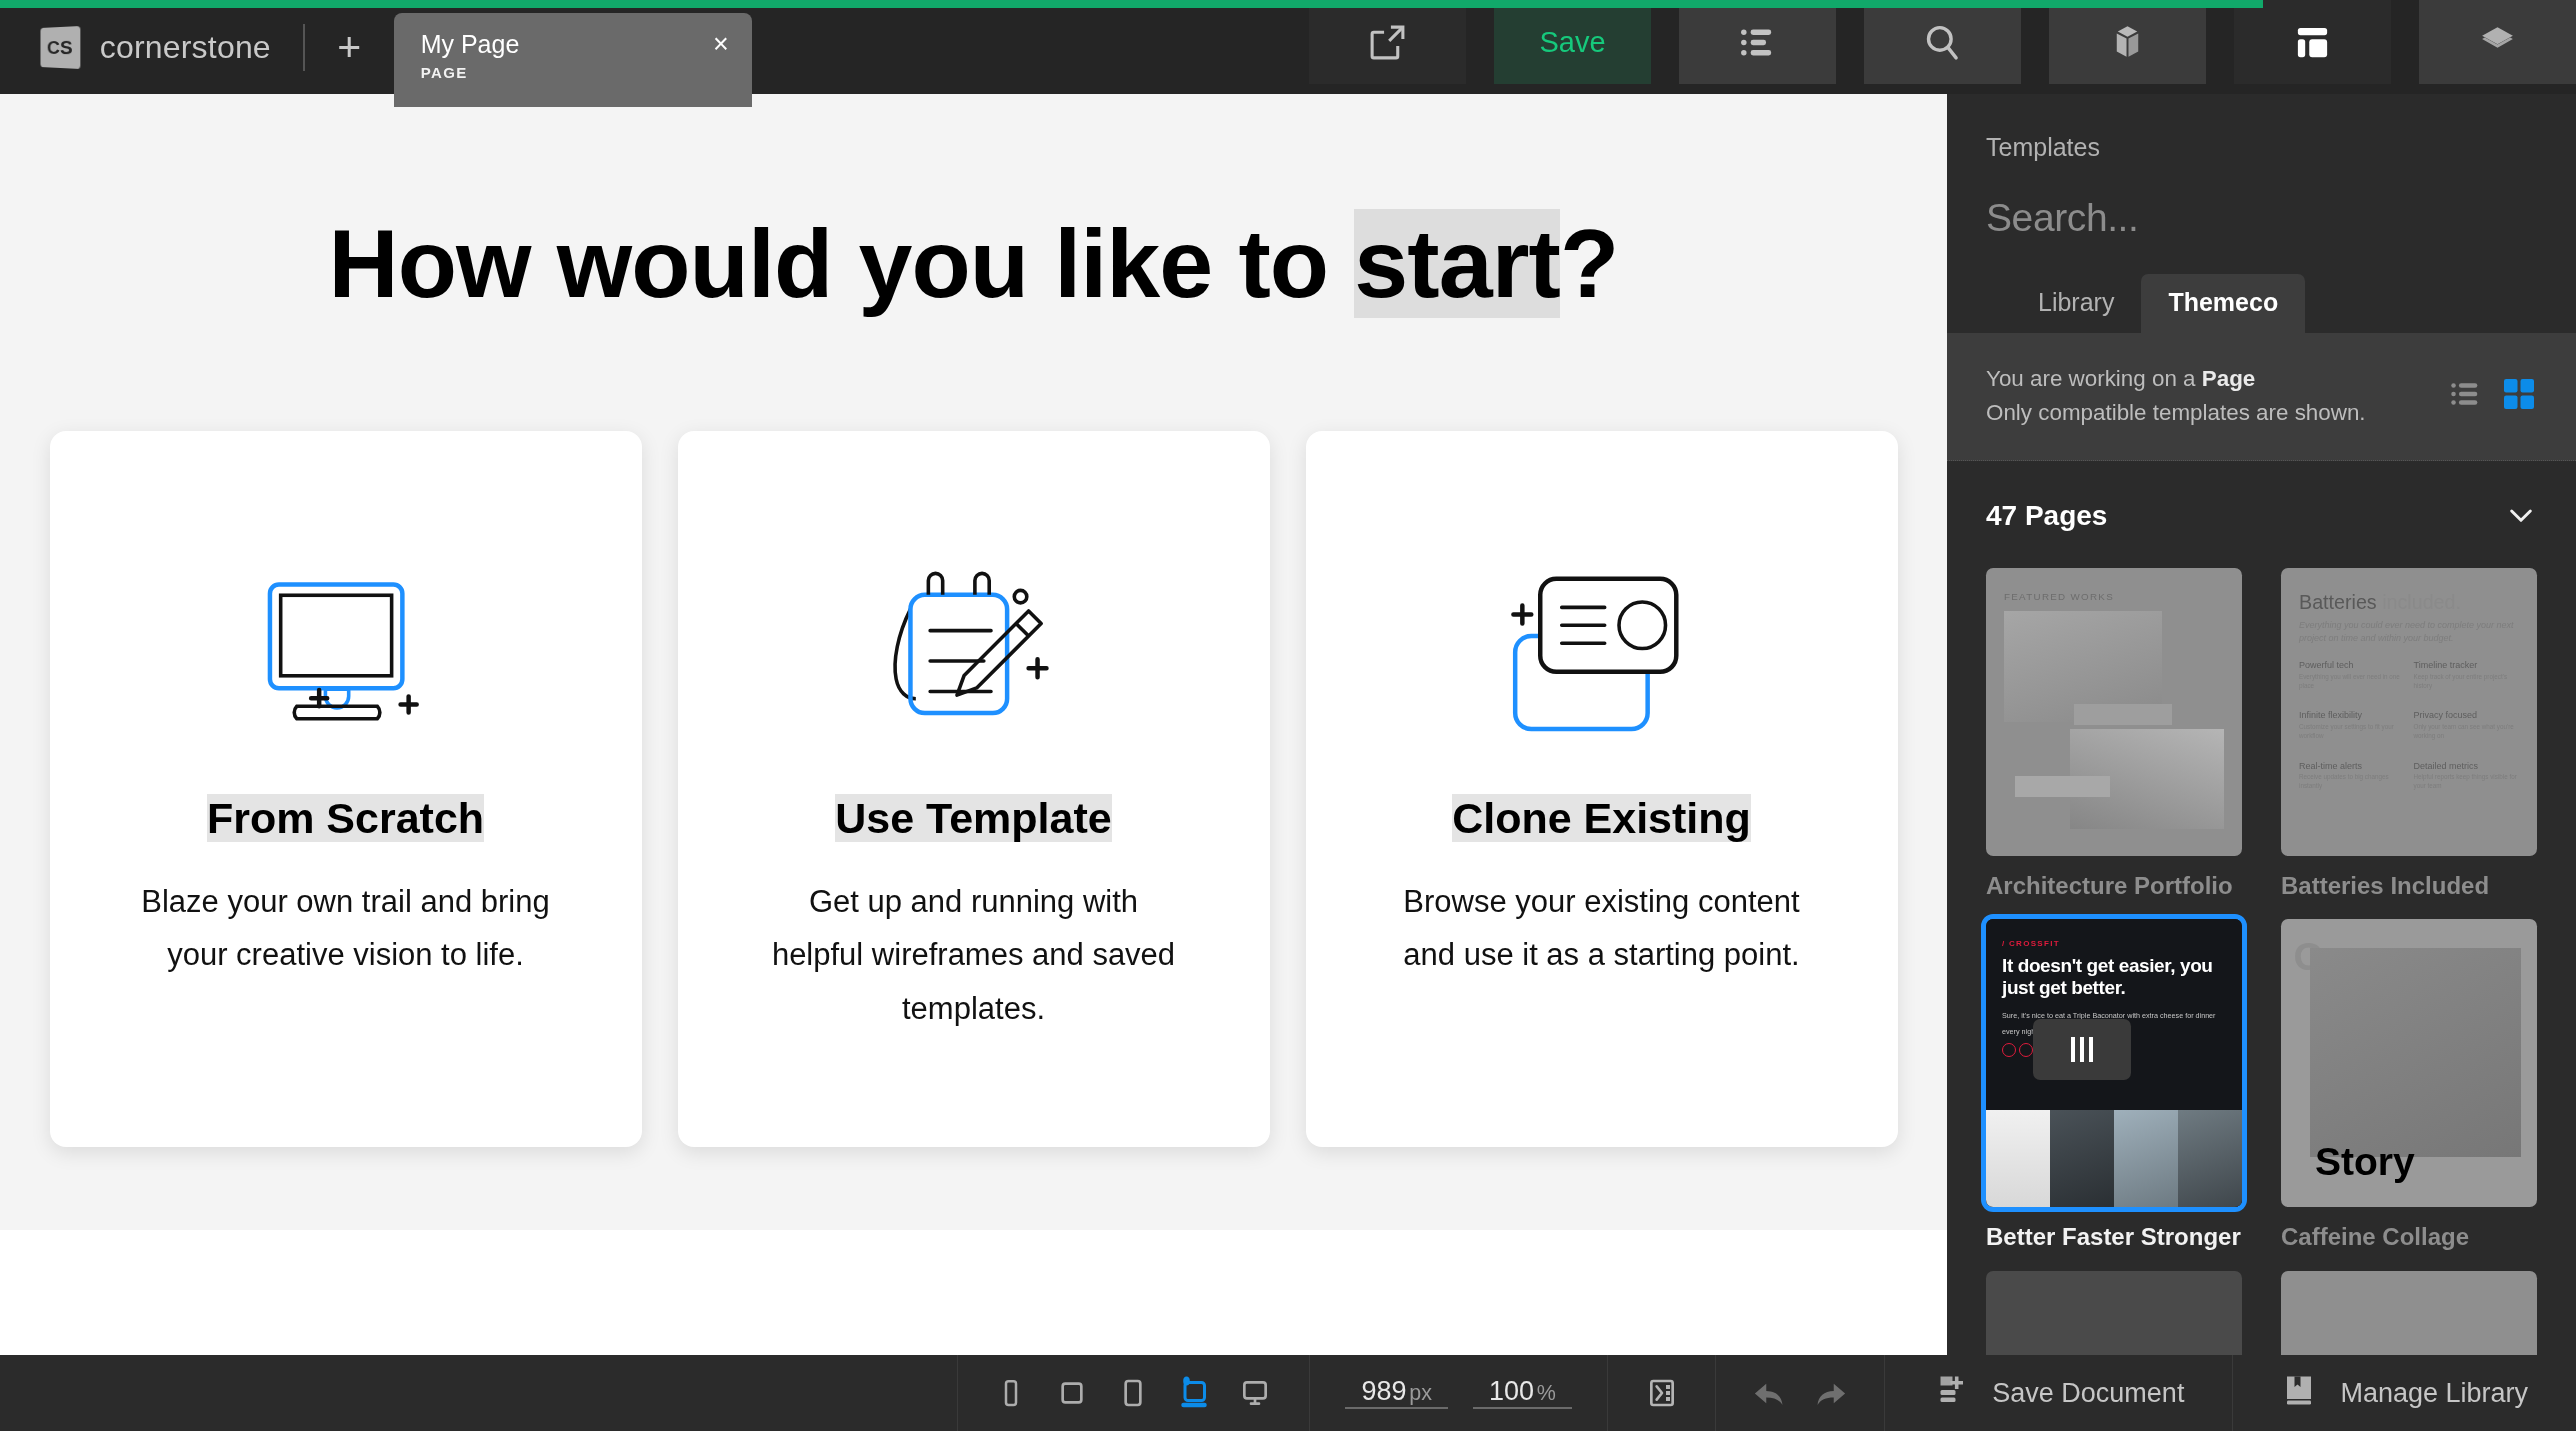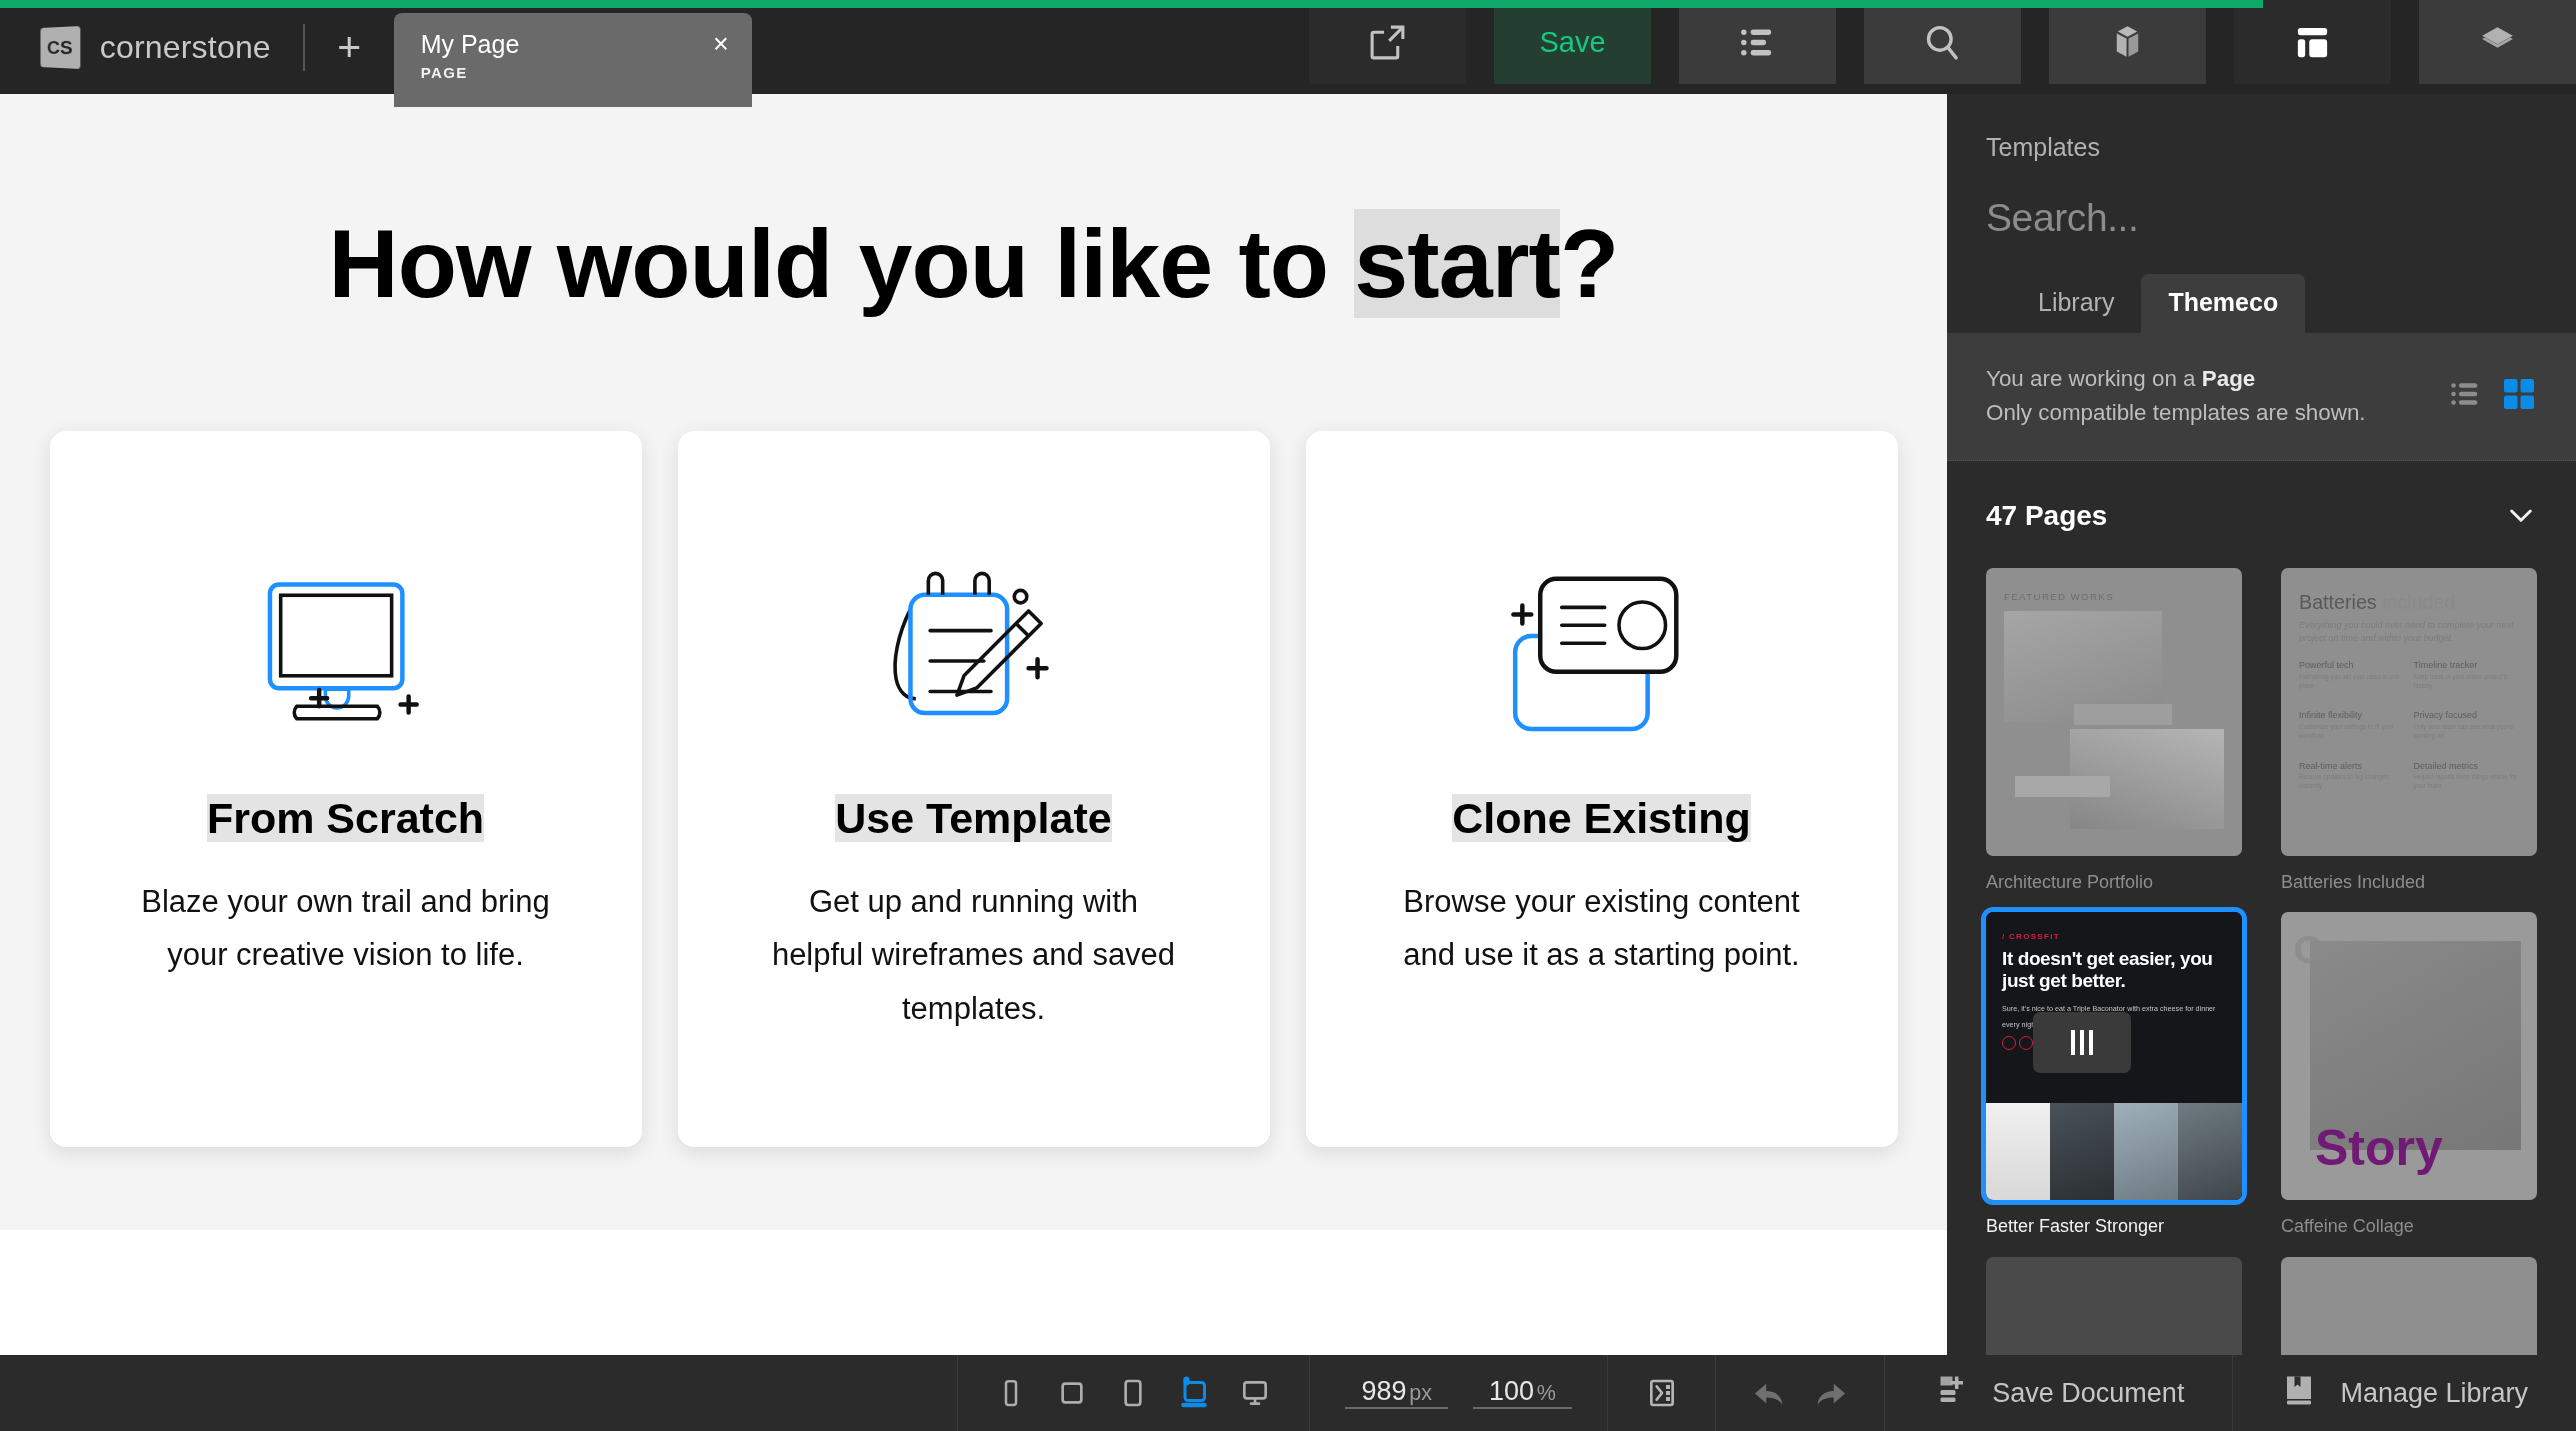--- a/index.html
+++ b/index.html
@@ -196,21 +196,21 @@
     border-radius: 7.2px;
     background: #8f8f8f;
     overflow: hidden;
     position: relative;
   }
   .tpl.selected .tpl-thumb {
     outline: 5.4px solid #1e90ff;
     outline-offset: 0px;
     background: #15181d;
   }
-  .tpl-label { margin-top: 16px; font-size: 18px; color: #8d8d8d; }
+  .tpl-label { margin-top: 16px; font-size: 24px; color: #8d8d8d; font-weight: bold; }
   .tpl.selected .tpl-label { color: #f2f2f2; }
 
   
   .thumb-arch { padding: 23px 18px; }
   .thumb-arch .kicker { font-size: 9.8px; color: #6d6d6d; letter-spacing: 1.3px; }
   .thumb-arch .img1 { margin-top: 9px; width: 72%; height: 111px; background: linear-gradient(160deg,#a6a6a6,#8a8a8a); }
   .thumb-arch .cap1 { position:absolute; left:88px; top:136px; width:98px; height:21.5px; background:#9e9e9e; }
   .thumb-arch .img2 { margin-left: 58%; margin-top: 7.2px; width: 70%; height: 100px; background: linear-gradient(200deg,#b5b5b5,#868686); position: relative; left:-28%; }
   .thumb-arch .cap2 { position:absolute; left:29px; top:208px; width:95px; height:21.5px; background:#a8a8a8; }
 
@@ -231,21 +231,21 @@
   .thumb-bfs .pausebox {
     position:absolute; left:47px; top:100px; width:98px; height:61px;
     background:#3a3a3a; border-radius:7.2px; display:flex; align-items:center; justify-content:center; gap:4.5px;
   }
   .thumb-bfs .pausebox b { width:4.5px; height:25px; background:#fff; display:block; }
   .thumb-bfs .photos { position:absolute; left:0; bottom:0; width:100%; height:97px; display:flex; }
   .thumb-bfs .photos i { flex:1; display:block; }
 
   .thumb-caf { position:relative; background:#9a9a9a; }
   .thumb-caf .word1 { position:absolute; left:12.5px; top:16px; font-size:39px; font-weight:bold; color:#8e8e8e; }
-  .thumb-caf .word2 { position:absolute; left:34px; bottom:23px; font-size:50px; font-weight:bold; color:#701a75; }
+  .thumb-caf .word2 { position:absolute; left:34px; bottom:23px; font-size:39px; font-weight:bold; color:#000000; }
   .thumb-caf .ph { position:absolute; left:29px; top:29px; right:16px; bottom:50px; background:linear-gradient(150deg,#8a8a8a,#777); }
 
   .thumb-plain { background: #4a4a4a; }
   .thumb-plain2 { background:#8f8f8f; }
 
   
   .bottombar {
     position: absolute; left: 0; bottom: 0;
     width: 2576px; height: 76px;
     background: #2b2b2b;

